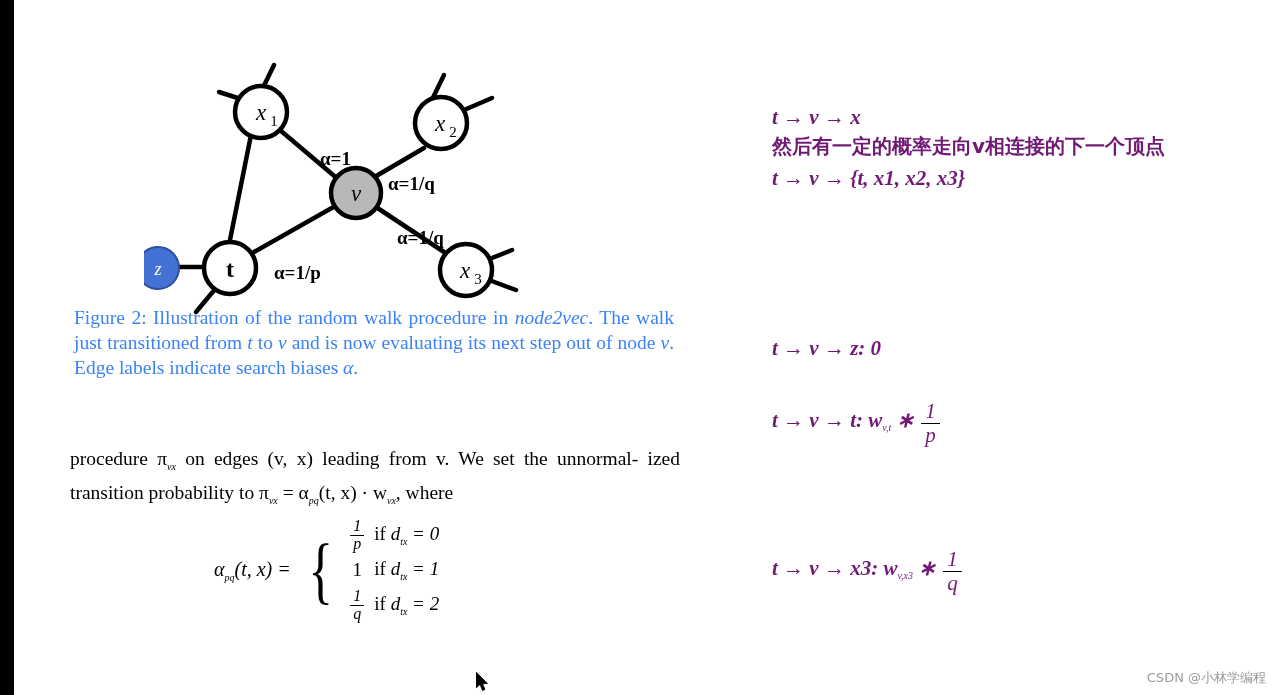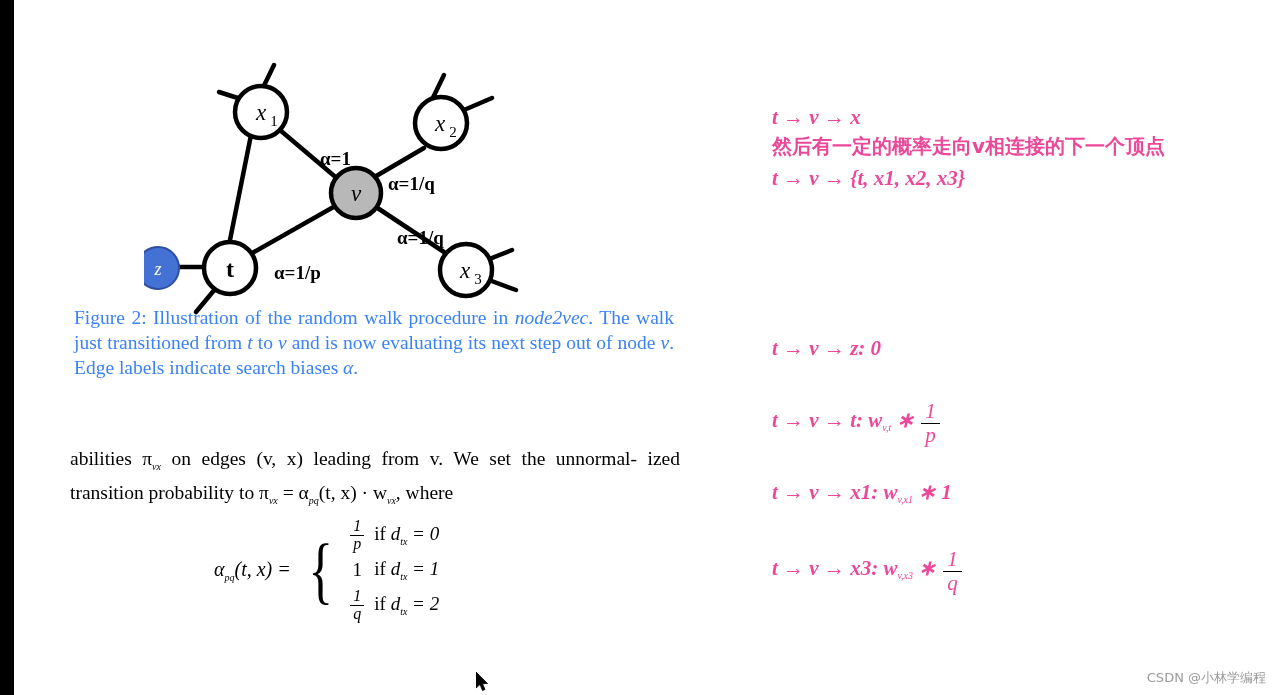--- a/index.html
+++ b/index.html
@@ -116,21 +116,21 @@
     font-size: 16px;
     vertical-align: middle;
   }
   .frac .num { padding: 0 3px; }
   .frac .den { padding: 0 3px; border-top: 1.4px solid #000; }
   .sub { font-size: 10px; vertical-align: sub; font-style: italic; }
 
   
   .note {
     position: absolute;
-    color: #ec4899;
+    color: #701a75;
     white-space: nowrap;
     font-family: "Liberation Serif", serif;
   }
   .note .m { font-style: italic; font-weight: 600; font-size: 21px; }
   .note .cn {
     font-family: "DejaVu Sans", sans-serif;
     font-size: 20px;
     font-weight: 600;
     font-style: normal;
   }
@@ -248,21 +248,21 @@
       <i>t</i>
       <span>to</span>
       <i>v</i>
       <span>and is now evaluating its next</span>
       <span>step out of node</span>
       <i>v</i><span>. Edge labels indicate search biases</span>
       <i>α</i><span>.</span>
     </div>
 
     <div class="bodytext">
-      <span>abilities π</span><span class="sub">vx</span><span> on edges (v, x) leading from v. We set the unnormal-</span>
+      <span>procedure π</span><span class="sub">vx</span><span> on edges (v, x) leading from v. We set the unnormal-</span>
       <span>ized transition probability to π</span><span class="sub">vx</span><span> = α</span><span class="sub">pq</span><span>(t, x) · w</span><span class="sub">vx</span><span>, where</span>
     </div>
 
     <div class="equation">
       <div class="eq-row">
         <span class="eq-lhs"><span>α</span><span class="sub">pq</span><span>(t, x) =</span></span>
         <span class="brace">{</span>
         <div class="cases">
           <div class="case-line">
             <span class="case-val">
@@ -297,23 +297,20 @@
     <div class="note n3"><span class="m">t → v → {t, x1, x2, x3}</span></div>
     <div class="note n4"><span class="m">t → v → z: 0</span></div>
 
     <div class="note n5">
       <span class="m">t → v → t:  w</span><span class="sub">v,t</span><span class="m"> ∗ </span><span class="bigfrac">
           <span class="num">1</span>
           <span class="den">p</span>
         </span>
     </div>
 
-    <div class="note n6">
-      <span class="m">t  → v → x1:  w</span><span class="sub">v,x1</span><span class="m"> ∗ 1</span>
-    </div>
 
     <div class="note n7">
       <span class="m">t → v → x3:  w</span><span class="sub">v,x3</span><span class="m"> ∗ </span><span class="bigfrac">
           <span class="num">1</span>
           <span class="den">q</span>
         </span>
     </div>
   </div>
 
   <div class="watermark">CSDN @小林学编程</div>

